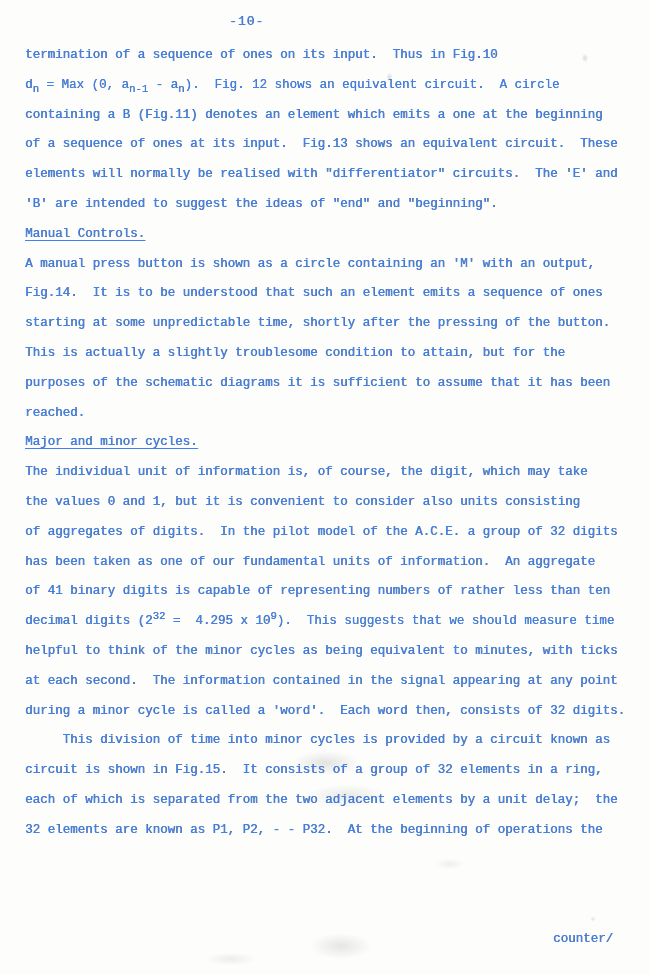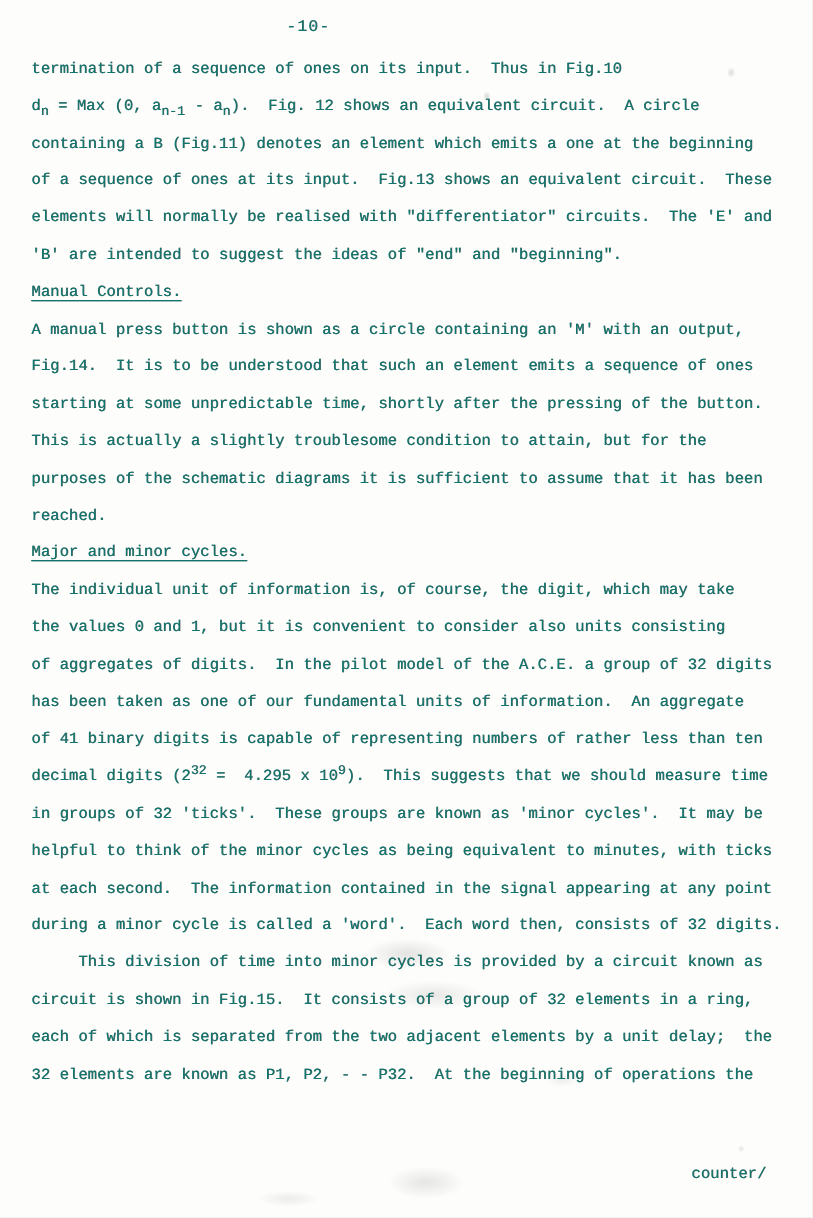--- a/index.html
+++ b/index.html
@@ -7,21 +7,21 @@
     padding: 0;
     background: #e8e8e6;
   }
   .page {
     position: relative;
     width: 650px;
     height: 974px;
     background: #fdfdfb;
     overflow: hidden;
     font-family: "Liberation Mono", "DejaVu Sans Mono", monospace;
-    color: #0f766e;
+    color: #3b82f6;
   }
   .page-number {
     position: absolute;
     left: 229px;
     top: 14px;
     font-size: 13px;
     letter-spacing: 1px;
     text-shadow: 0.4px 0 0 rgba(25,25,25,0.65);
     white-space: pre;
   }
@@ -111,21 +111,20 @@
     <div class="line heading">Major and minor cycles.</div>
 
     <div class="line">The individual unit of information is, of course, the digit, which may take</div>
     <div class="line">the values 0 and 1, but it is convenient to consider also units consisting</div>
     <div class="line">of aggregates of digits.  In the pilot model of the A.C.E. a group of 32 digits</div>
     <div class="line">has been taken as one of our fundamental units of information.  An aggregate</div>
     <div class="line">of 41 binary digits is capable of representing numbers of rather less than ten</div>
 
     <div class="line"><span>decimal digits (2</span><sup class="ts">32</sup><span> =  4.295 x 10</span><sup class="ts">9</sup><span>).  This suggests that we should measure time</span></div>
 
-    <div class="line">in groups of 32 'ticks'.  These groups are known as 'minor cycles'.  It may be</div>
     <div class="line">helpful to think of the minor cycles as being equivalent to minutes, with ticks</div>
     <div class="line">at each second.  The information contained in the signal appearing at any point</div>
     <div class="line">during a minor cycle is called a 'word'.  Each word then, consists of 32 digits.</div>
     <div class="line">     This division of time into minor cycles is provided by a circuit known as</div>
     <div class="line">circuit is shown in Fig.15.  It consists of a group of 32 elements in a ring,</div>
     <div class="line">each of which is separated from the two adjacent elements by a unit delay;  the</div>
     <div class="line">32 elements are known as P1, P2, - - P32.  At the beginning of operations the</div>
   </div>
 
   <div class="catchword">counter/</div>

